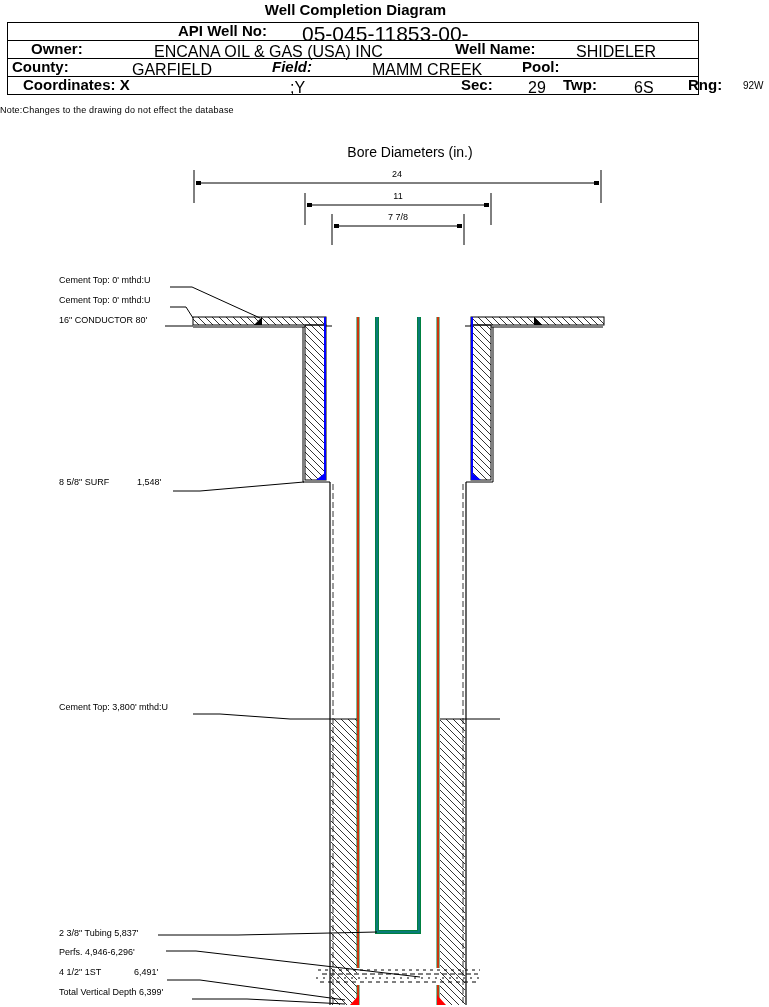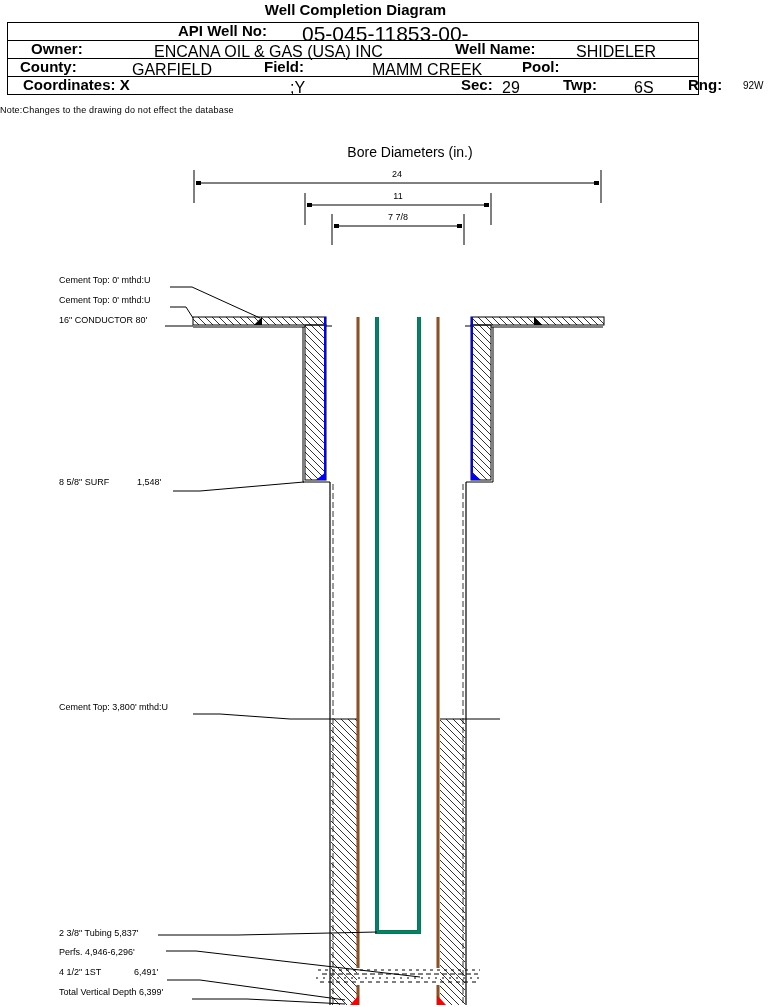--- a/index.html
+++ b/index.html
@@ -24,32 +24,32 @@
     <span class="lbl" style="left:170px;">API Well No:</span>
     <span class="val api-val" style="left:294px;">05-045-11853-00-</span>
   </div>
   <div class="hdr-row">
     <span class="lbl" style="left:2px;margin-left:21px;">Owner:</span>
     <span class="val" style="left:146px;">ENCANA OIL &amp; GAS (USA) INC</span>
     <span class="lbl" style="left:447px;">Well Name:</span>
     <span class="val" style="left:568px;">SHIDELER</span>
   </div>
   <div class="hdr-row">
-    <span class="lbl" style="left:12px;">County:</span>
+    <span class="lbl" style="left:4px;">County:</span>
     <span class="val" style="left:124px;">GARFIELD</span>
-    <span class="lbl" style="left:256px;">Field:</span>
+    <span class="lbl" style="left:264px;font-style:italic;">Field:</span>
     <span class="val" style="left:364px;">MAMM CREEK</span>
     <span class="lbl" style="left:514px;">Pool:</span>
     <span class="val" style="left:570px;"></span>
   </div>
   <div class="hdr-row">
     <span class="lbl" style="left:15px;">Coordinates: X</span>
     <span class="val" style="left:282px;">;Y</span>
     <span class="lbl" style="left:453px;">Sec:</span>
-    <span class="val" style="left:494px;">29</span>
+    <span class="val" style="left:520px;">29</span>
     <span class="lbl" style="left:555px;">Twp:</span>
     <span class="val" style="left:626px;">6S</span>
     <span class="lbl" style="left:680px;">Rng:</span>
     <span class="val" style="left:735px;font-size:10px;top:3px;">92W</span>
   </div>
 </div>
 
 <div class="note">Note:Changes to the drawing do not effect the database</div>
 
 <svg width="769" height="1007" viewBox="0 0 769 1007">

